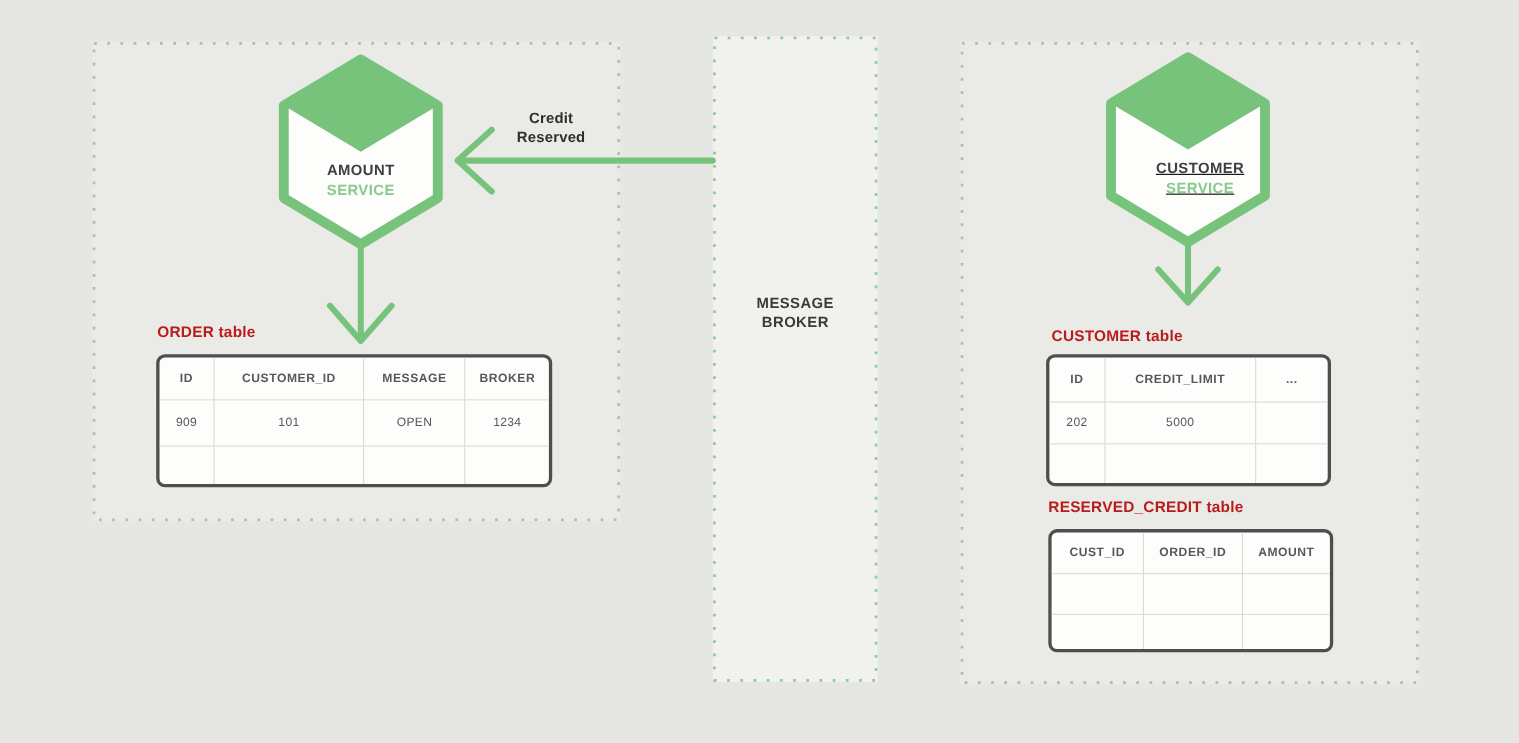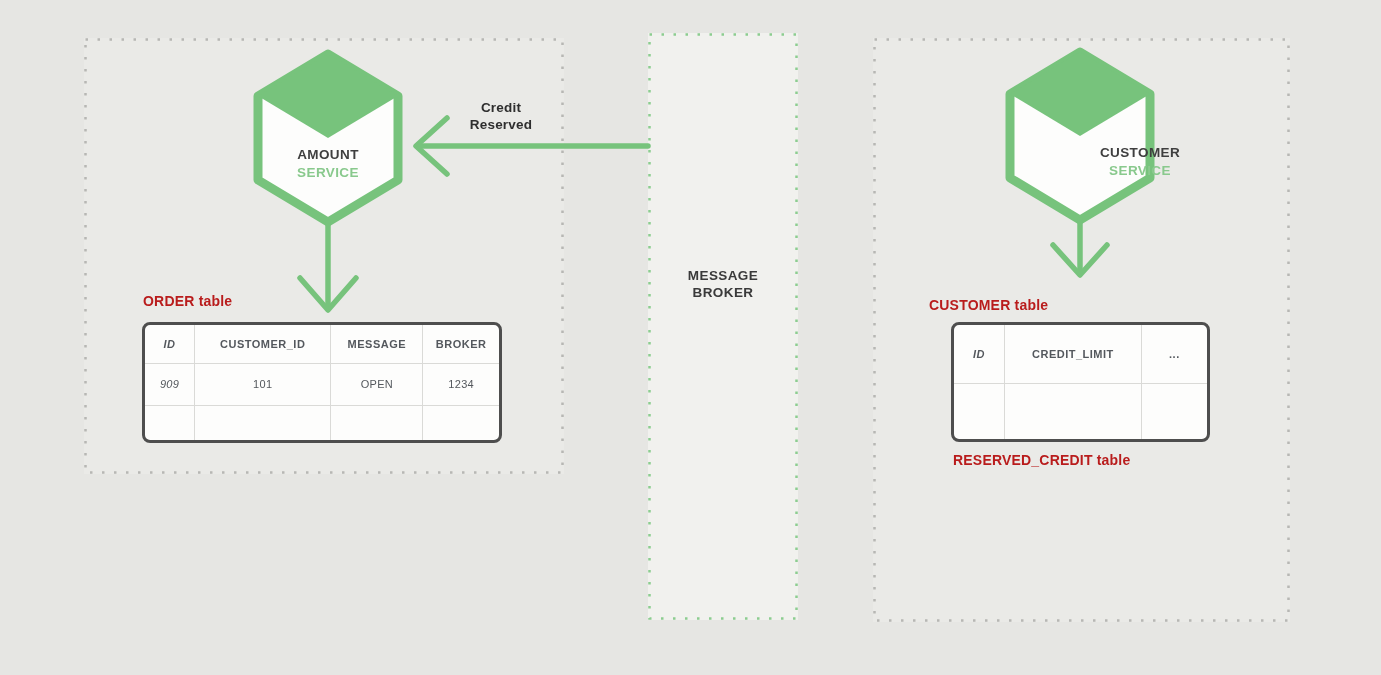--- a/index.html
+++ b/index.html
@@ -40,51 +40,51 @@
 
   .hex { position:absolute; width:160px; height:184px; }
   #hex-order    { left:248px;  top:46px; }
   #hex-customer { left:1000px; top:44px; }
   .hex-outline { fill:#fdfdfc; stroke:var(--accent-green); stroke-width:9; stroke-linejoin:round; }
   .hex-top { fill:var(--accent-green); }
 
   .hex-label { position:absolute; width:160px; text-align:center; line-height:18px;
                font-size:13.5px; font-weight:bold; letter-spacing:0.4px; }
   #hex-order-label    { left:248px;  top:146px; }
-  #hex-customer-label { left:1060px; top:144px; }
+  #hex-customer-label { left:1011px; top:144px;text-decoration:underline; }
   .hex-label .l1 { color:var(--text-dark); display:block; }
   .hex-label .l2 { color:var(--accent-green-light); display:block; }
 
   #arrows { position:absolute; left:0; top:0; pointer-events:none; z-index:3; }
   .arrow-line { stroke:var(--accent-green); stroke-width:5.5; stroke-linecap:round; }
   .arrow-head { fill:none; stroke:var(--accent-green); stroke-width:5.5;
                 stroke-linecap:round; stroke-linejoin:round; }
 
   .two-line-label { position:absolute; text-align:center; font-weight:bold; color:#2e2e2e; }
   #label-credit-reserved { left:426px; top:100px; width:150px; font-size:13.5px; line-height:16.5px; letter-spacing:0.2px; }
   #label-broker { left:648px; top:267px; width:150px; font-size:13.5px; line-height:17px; letter-spacing:0.4px; color:#3a3a3a; }
 
   .table-title { position:absolute; font-size:14px; font-weight:bold;
                  color:#b91c1c; letter-spacing:0.2px; }
   #title-order    { left:143px; top:293px; }
-  #title-customer { left:929px; top:297px; }
+  #title-customer { left:956px; top:297px; }
   #title-reserved { left:953px; top:452px; }
 
   .db-table { position:absolute; background:#fdfdfc; border:3px solid var(--table-border);
               border-radius:8px; overflow:hidden; z-index:2; }
   #table-order    { left:142px; top:322px; width:360px; height:121px; }
   #table-customer { left:951px; top:322px; width:259px; height:120px; }
   #table-reserved { left:953px; top:481px; width:259px; height:112px; }
 
   .db-table table { width:100%; height:100%; border-collapse:collapse; table-layout:fixed; }
   .db-table td { border:1px solid var(--grid-line); text-align:center; vertical-align:middle;
                  font-size:11px; color:var(--table-text); letter-spacing:0.3px;
                  overflow:hidden; white-space:nowrap; }
   .db-table tr.hdr td { font-weight:bold; letter-spacing:0.5px; }
-  .db-table td:first-child { border-left:none;font-style:italic; }
+  .db-table td:first-child { border-left:none; }
   .db-table td:last-child  { border-right:none; }
   .db-table tr:first-child td { border-top:none; }
   .db-table tr:last-child td  { border-bottom:none; }
   #table-order tr:nth-child(1)    { height:38px; }
   #table-order tr:nth-child(2)    { height:42px;margin-top:21px; }
   #table-customer tr:nth-child(1) { height:40px; }
   #table-customer tr:nth-child(2) { height:38px; }
   #table-reserved tr:nth-child(1) { height:37px; }
   #table-reserved tr:nth-child(2) { height:37px; }
 </style>
@@ -191,23 +191,54 @@
           <col style="width:54%">
           <col style="width:26%">
         </colgroup>
       <tbody>
       <tr class="hdr">
         <td>ID</td>
         <td>CREDIT_LIMIT</td>
         <td>...</td>
       </tr>
       <tr>
+        <td>202</td>
+        <td>5000</td>
+        <td></td>
+      </tr>
+      <tr>
         <td></td>
         <td></td>
         <td></td>
       </tr>
       </tbody>
     </table>
   </div>
 
   <div class="table-title" id="title-reserved">RESERVED_CREDIT table</div>
+  <div class="db-table" id="table-reserved">
+    <table>
+      <colgroup>
+          <col style="width:33%">
+          <col style="width:35.5%">
+          <col style="width:31.5%">
+        </colgroup>
+      <tbody>
+      <tr class="hdr">
+        <td>CUST_ID</td>
+        <td>ORDER_ID</td>
+        <td>AMOUNT</td>
+      </tr>
+      <tr>
+        <td></td>
+        <td></td>
+        <td></td>
+      </tr>
+      <tr>
+        <td></td>
+        <td></td>
+        <td></td>
+      </tr>
+      </tbody>
+    </table>
+  </div>
 
 </div>
 
 </body></html>

